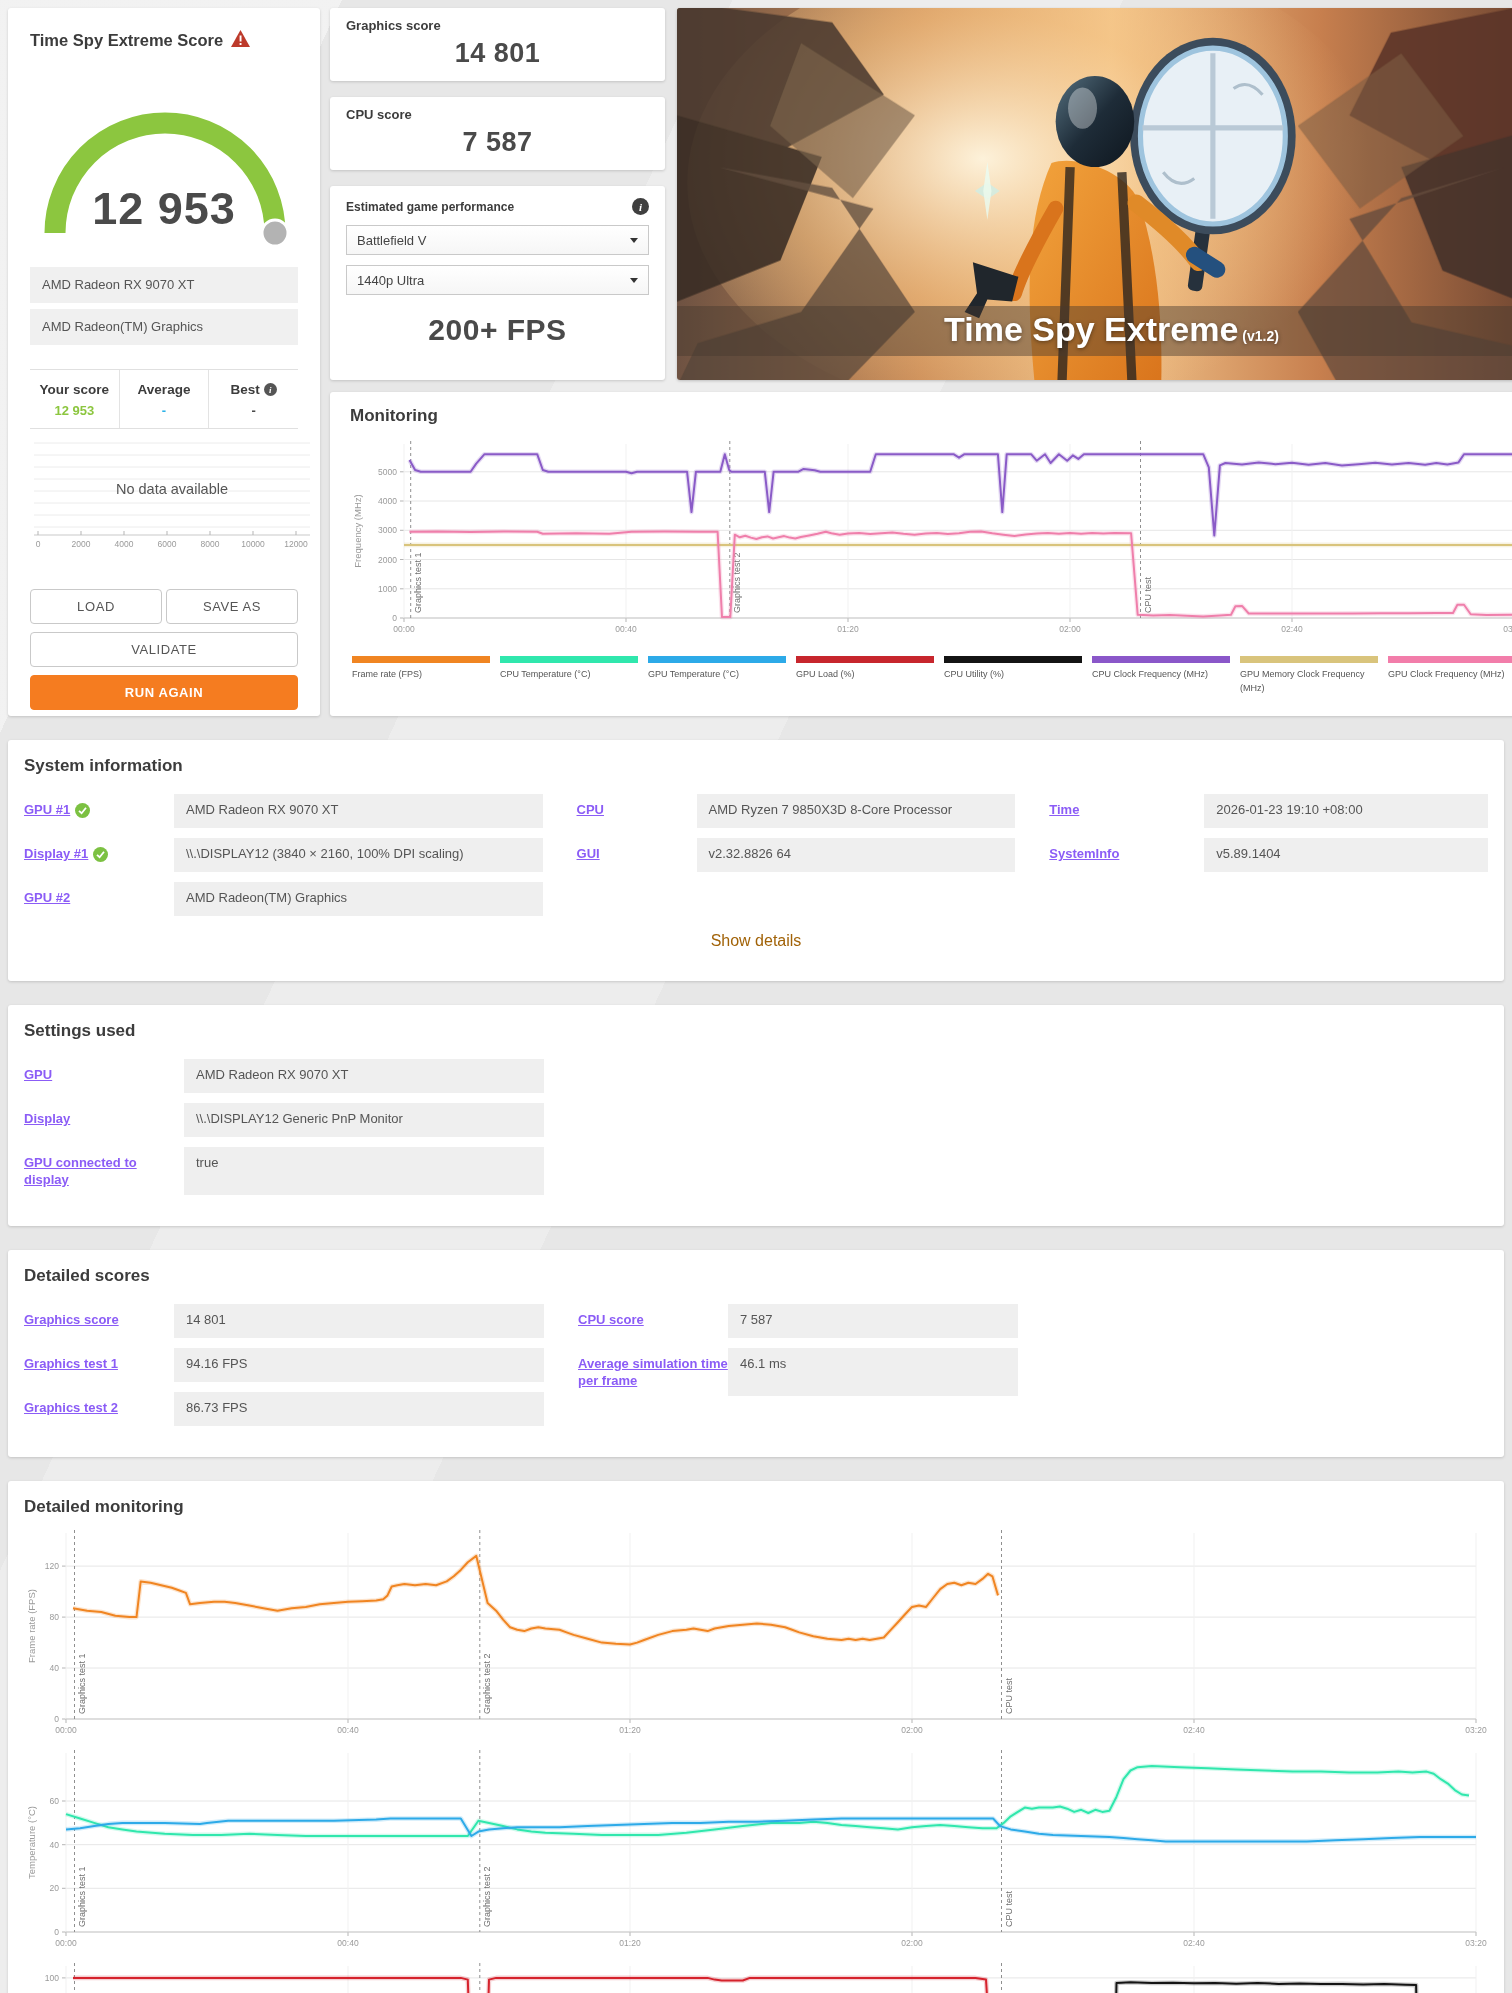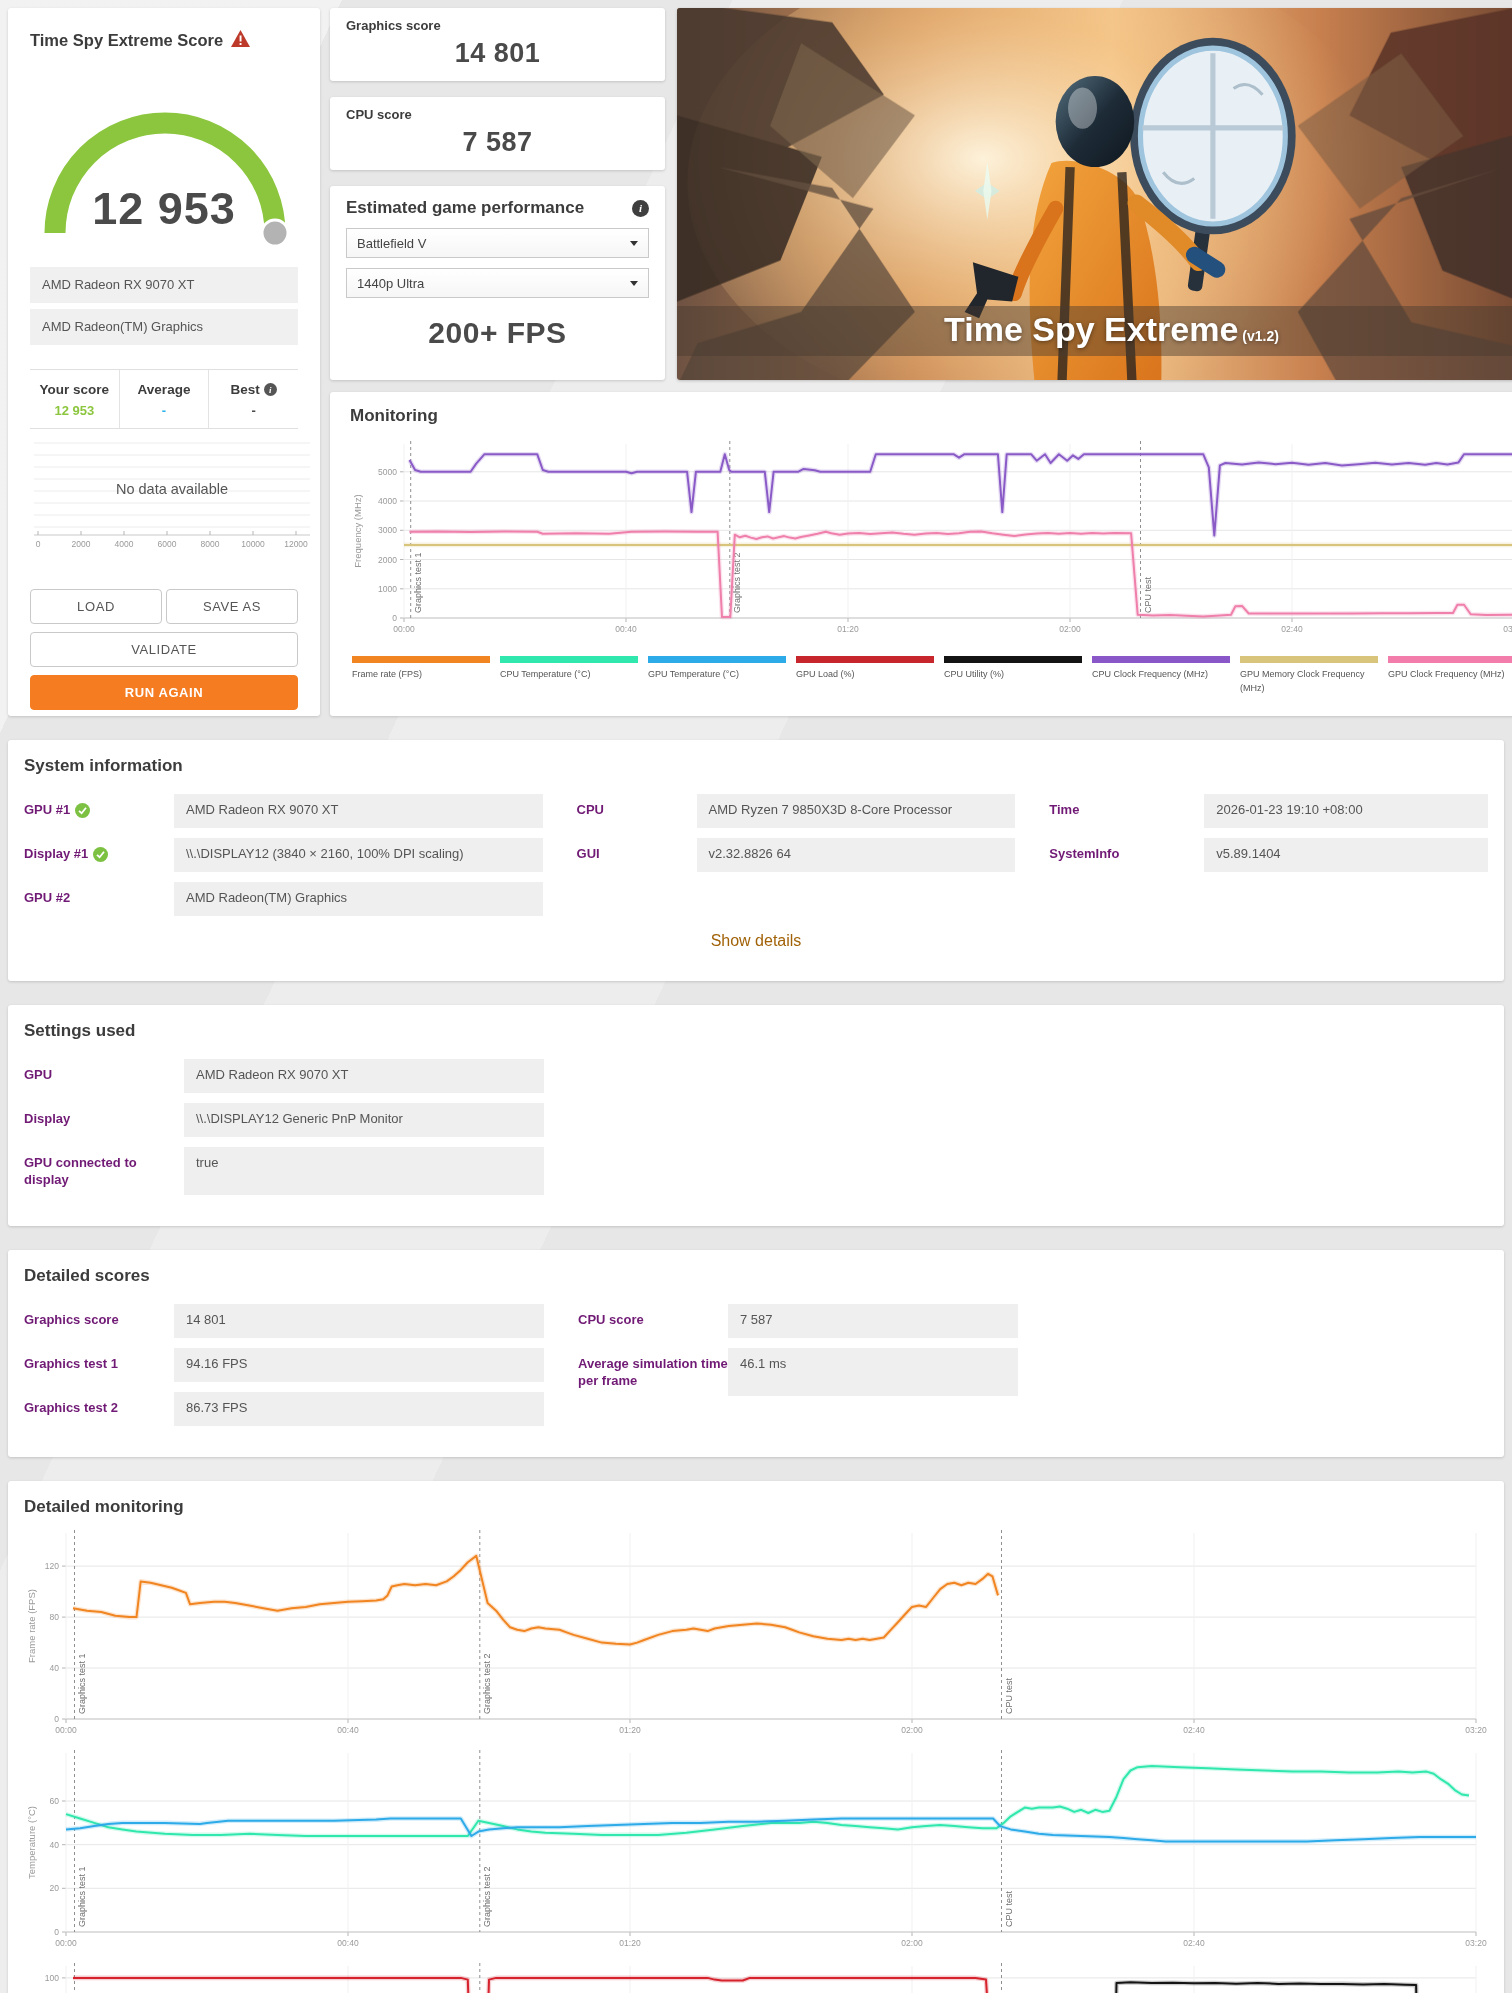--- a/index.html
+++ b/index.html
@@ -39,21 +39,21 @@
          font-family:inherit; }
   .btn.wide { width:100%; flex:none; }
   .btn.primary { background:#f57c20; border-color:#f57c20; color:#fff; font-weight:bold; }
 
   
   .score-card { padding:10px 16px 12px; }
   .score-card .lbl { font-size:13px; font-weight:bold; color:#3c3c3c; }
   .score-card .val { text-align:center; font-size:27px; font-weight:bold; color:#4a4a4a; margin-top:5px; letter-spacing:0.5px; }
   .est-card { flex:1; padding:12px 16px; display:flex; flex-direction:column; }
   .est-head { display:flex; align-items:center; justify-content:space-between; }
-  .est-title { font-size:17px; font-weight:bold; color:#3c3c3c; }
+  .est-title { font-size:12px; font-weight:bold; color:#3c3c3c; }
   .select { border:1px solid #c9c9c9; border-radius:0; height:30px; display:flex; align-items:center;
             justify-content:space-between; padding:0 10px; font-size:13px; color:#444; margin-top:10px;
             background:linear-gradient(#fff,#f6f6f6); cursor:pointer; }
   .caret { width:0; height:0; border-left:4.5px solid transparent; border-right:4.5px solid transparent; border-top:5.5px solid #333; }
   .est-fps { text-align:center; font-size:30px; font-weight:bold; color:#4a4a4a; margin-top:18px; letter-spacing:0.5px; }
   .info-dot { width:17px; height:17px; border-radius:50%; background:#3f3f3f; color:#fff; font-size:11px; font-weight:bold;
               display:inline-flex; align-items:center; justify-content:center; font-family:"Liberation Serif",serif; font-style:italic; }
   .info-dot.small { width:13px; height:13px; font-size:9px; background:#555; }
 
   
@@ -71,22 +71,22 @@
   .leg { width:138px; flex:none; }
   .leg-bar { height:7px; width:100%; }
   .leg-label { font-size:9px; color:#555; margin-top:5px; line-height:1.5; }
 
   
   .section { margin-top:24px; padding:16px 16px 31px; }
   .grid3 { display:flex; gap:34px; margin-top:18px; }
   .gcol { display:flex; flex-direction:column; gap:10px; }
   .gcol.c1 { width:520px; } .gcol.c2 { width:440px; } .gcol.c3 { width:440px; }
   .irow { display:flex; }
-  .ilabel { width:150px; flex:none; font-size:13px; font-weight:bold; color:#701a75; padding-top:8px;
-            display:flex; gap:5px; align-items:flex-start; line-height:1.3; }
+  .ilabel { width:150px; flex:none; font-size:13px; font-weight:bold; color:#8b5cf6; padding-top:8px;
+            display:flex; gap:5px; align-items:flex-start; line-height:1.3;text-decoration:underline; }
   .ivalue { flex:1; background:#efefef; padding:8px 12px; font-size:13px; color:#555; min-height:34px; }
   .show-details { text-align:center; margin-top:16px; }
   .show-details a { color:#a16207; font-size:16px; text-decoration:none; cursor:pointer; }
   .check { width:15px; height:15px; flex:none; margin-top:1px; }
 
   .det-chart { margin-top:4px; }
   .dm-title { margin-bottom:8px; }
 </style>
 </head>
 <body>

